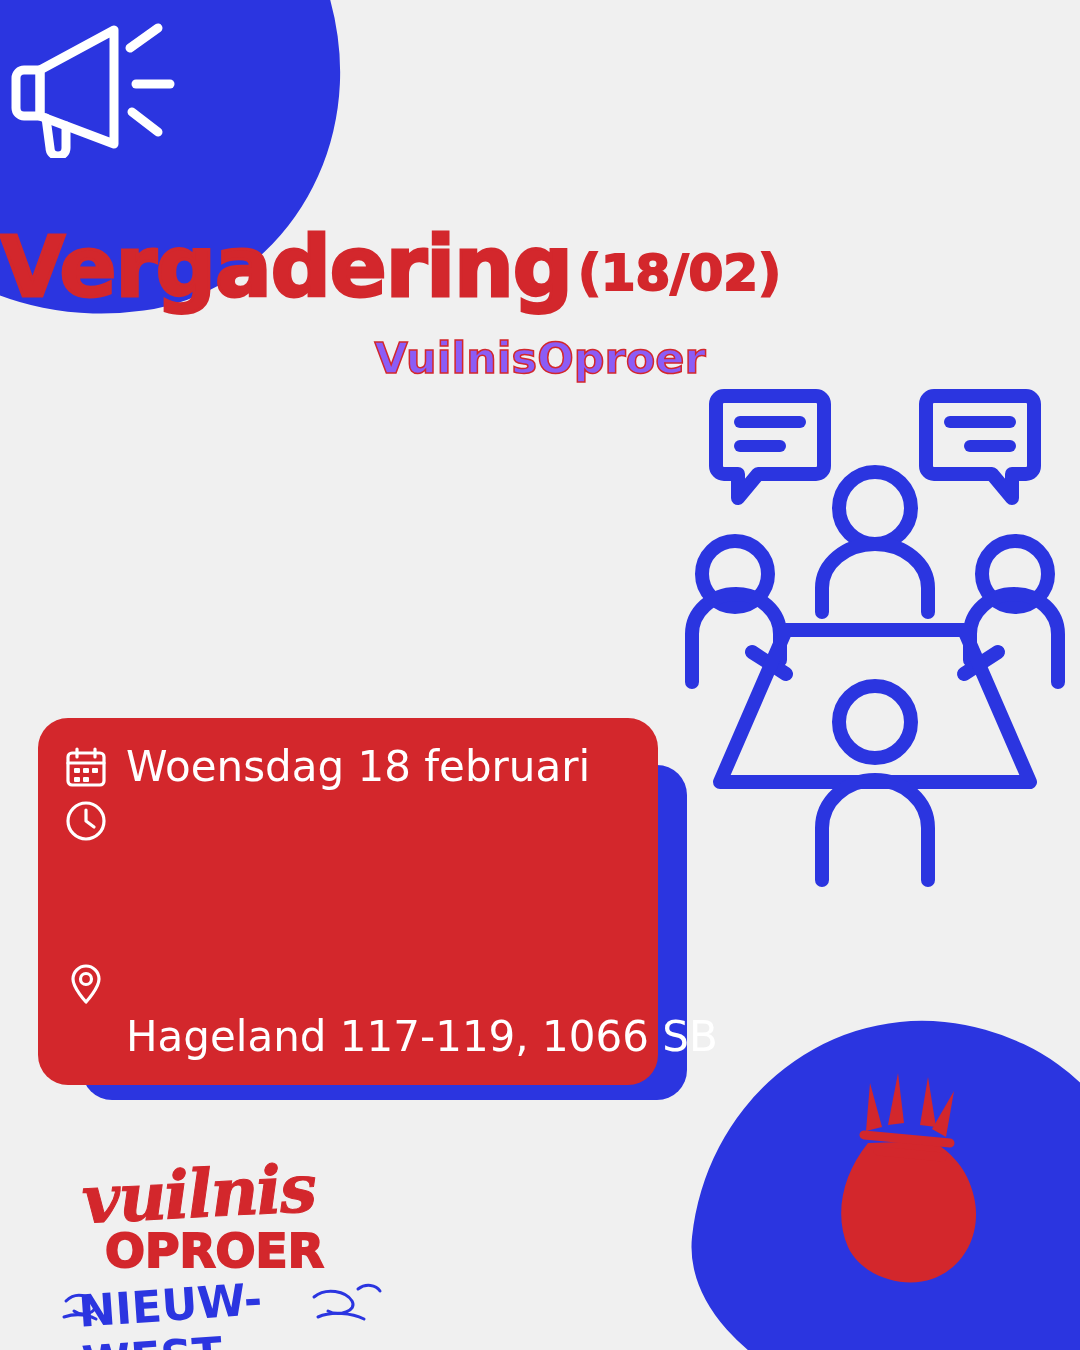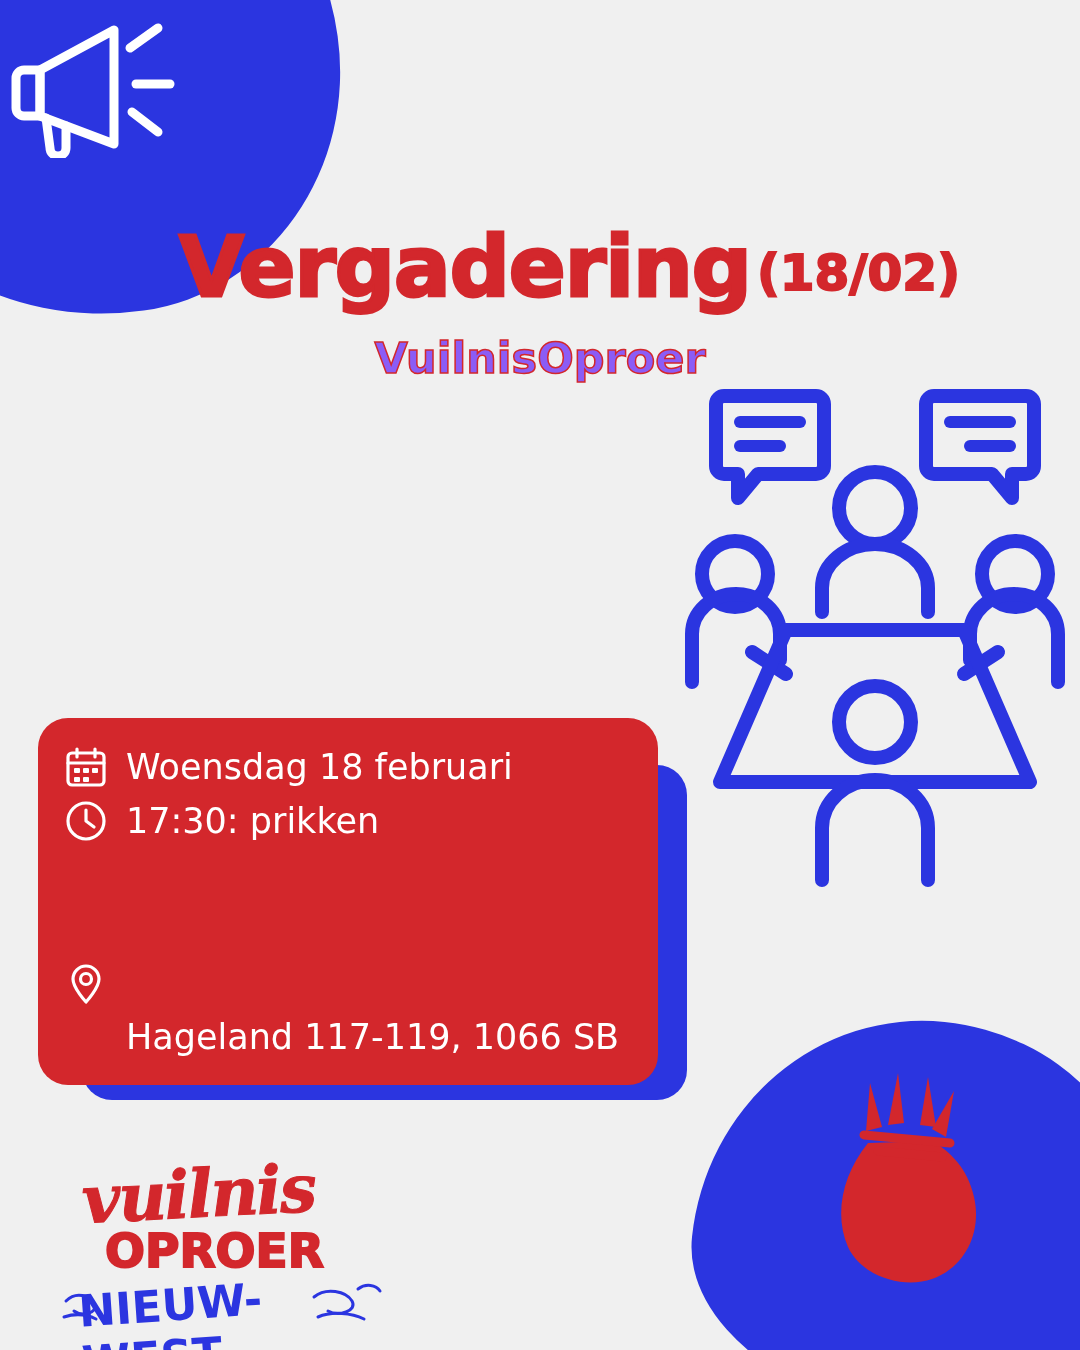--- a/index.html
+++ b/index.html
@@ -46,21 +46,21 @@
     width: 170px;
     height: 150px;
   }
 
   
   .title-wrap {
     position: absolute;
     top: 218px;
     left: 0;
     width: 960px;
-    text-align: right;
+    text-align: left;
   }
   .title-line {
     display: inline-block;
     white-space: nowrap;
   }
   .title-main {
     font-family: "DejaVu Sans", sans-serif;
     font-weight: 700;
     font-size: 84px;
     letter-spacing: -1px;
@@ -139,21 +139,21 @@
     width: 62px;
     min-width: 62px;
     height: 54px;
     display: flex;
     align-items: center;
     justify-content: flex-start;
   }
   .row .row-text {
     color: #ffffff;
     font-family: "DejaVu Sans", sans-serif;
-    font-size: 35px;
+    font-size: 42px;
     line-height: 54px;
     font-weight: 400;
     white-space: nowrap;
   }
 
   
   .logo {
     position: absolute;
     left: 60px;
     top: 1155px;
@@ -293,21 +293,20 @@
 
     <div class="row">
       <span class="icon-slot">
         <svg width="44" height="44" viewBox="0 0 44 44">
           <g fill="none" stroke="#ffffff" stroke-width="3.2" stroke-linecap="round" stroke-linejoin="round">
             <circle cx="22" cy="22" r="18"></circle>
             <path d="M22 11 L22 22 L30 28"></path>
           </g>
         </svg>
       </span>
-      <span class="row-text">17:30: prikken</span>
     </div>
 
     <div class="row">
       <span class="icon-slot"></span>
     </div>
 
     <div class="row">
       <span class="icon-slot"></span>
     </div>
 

